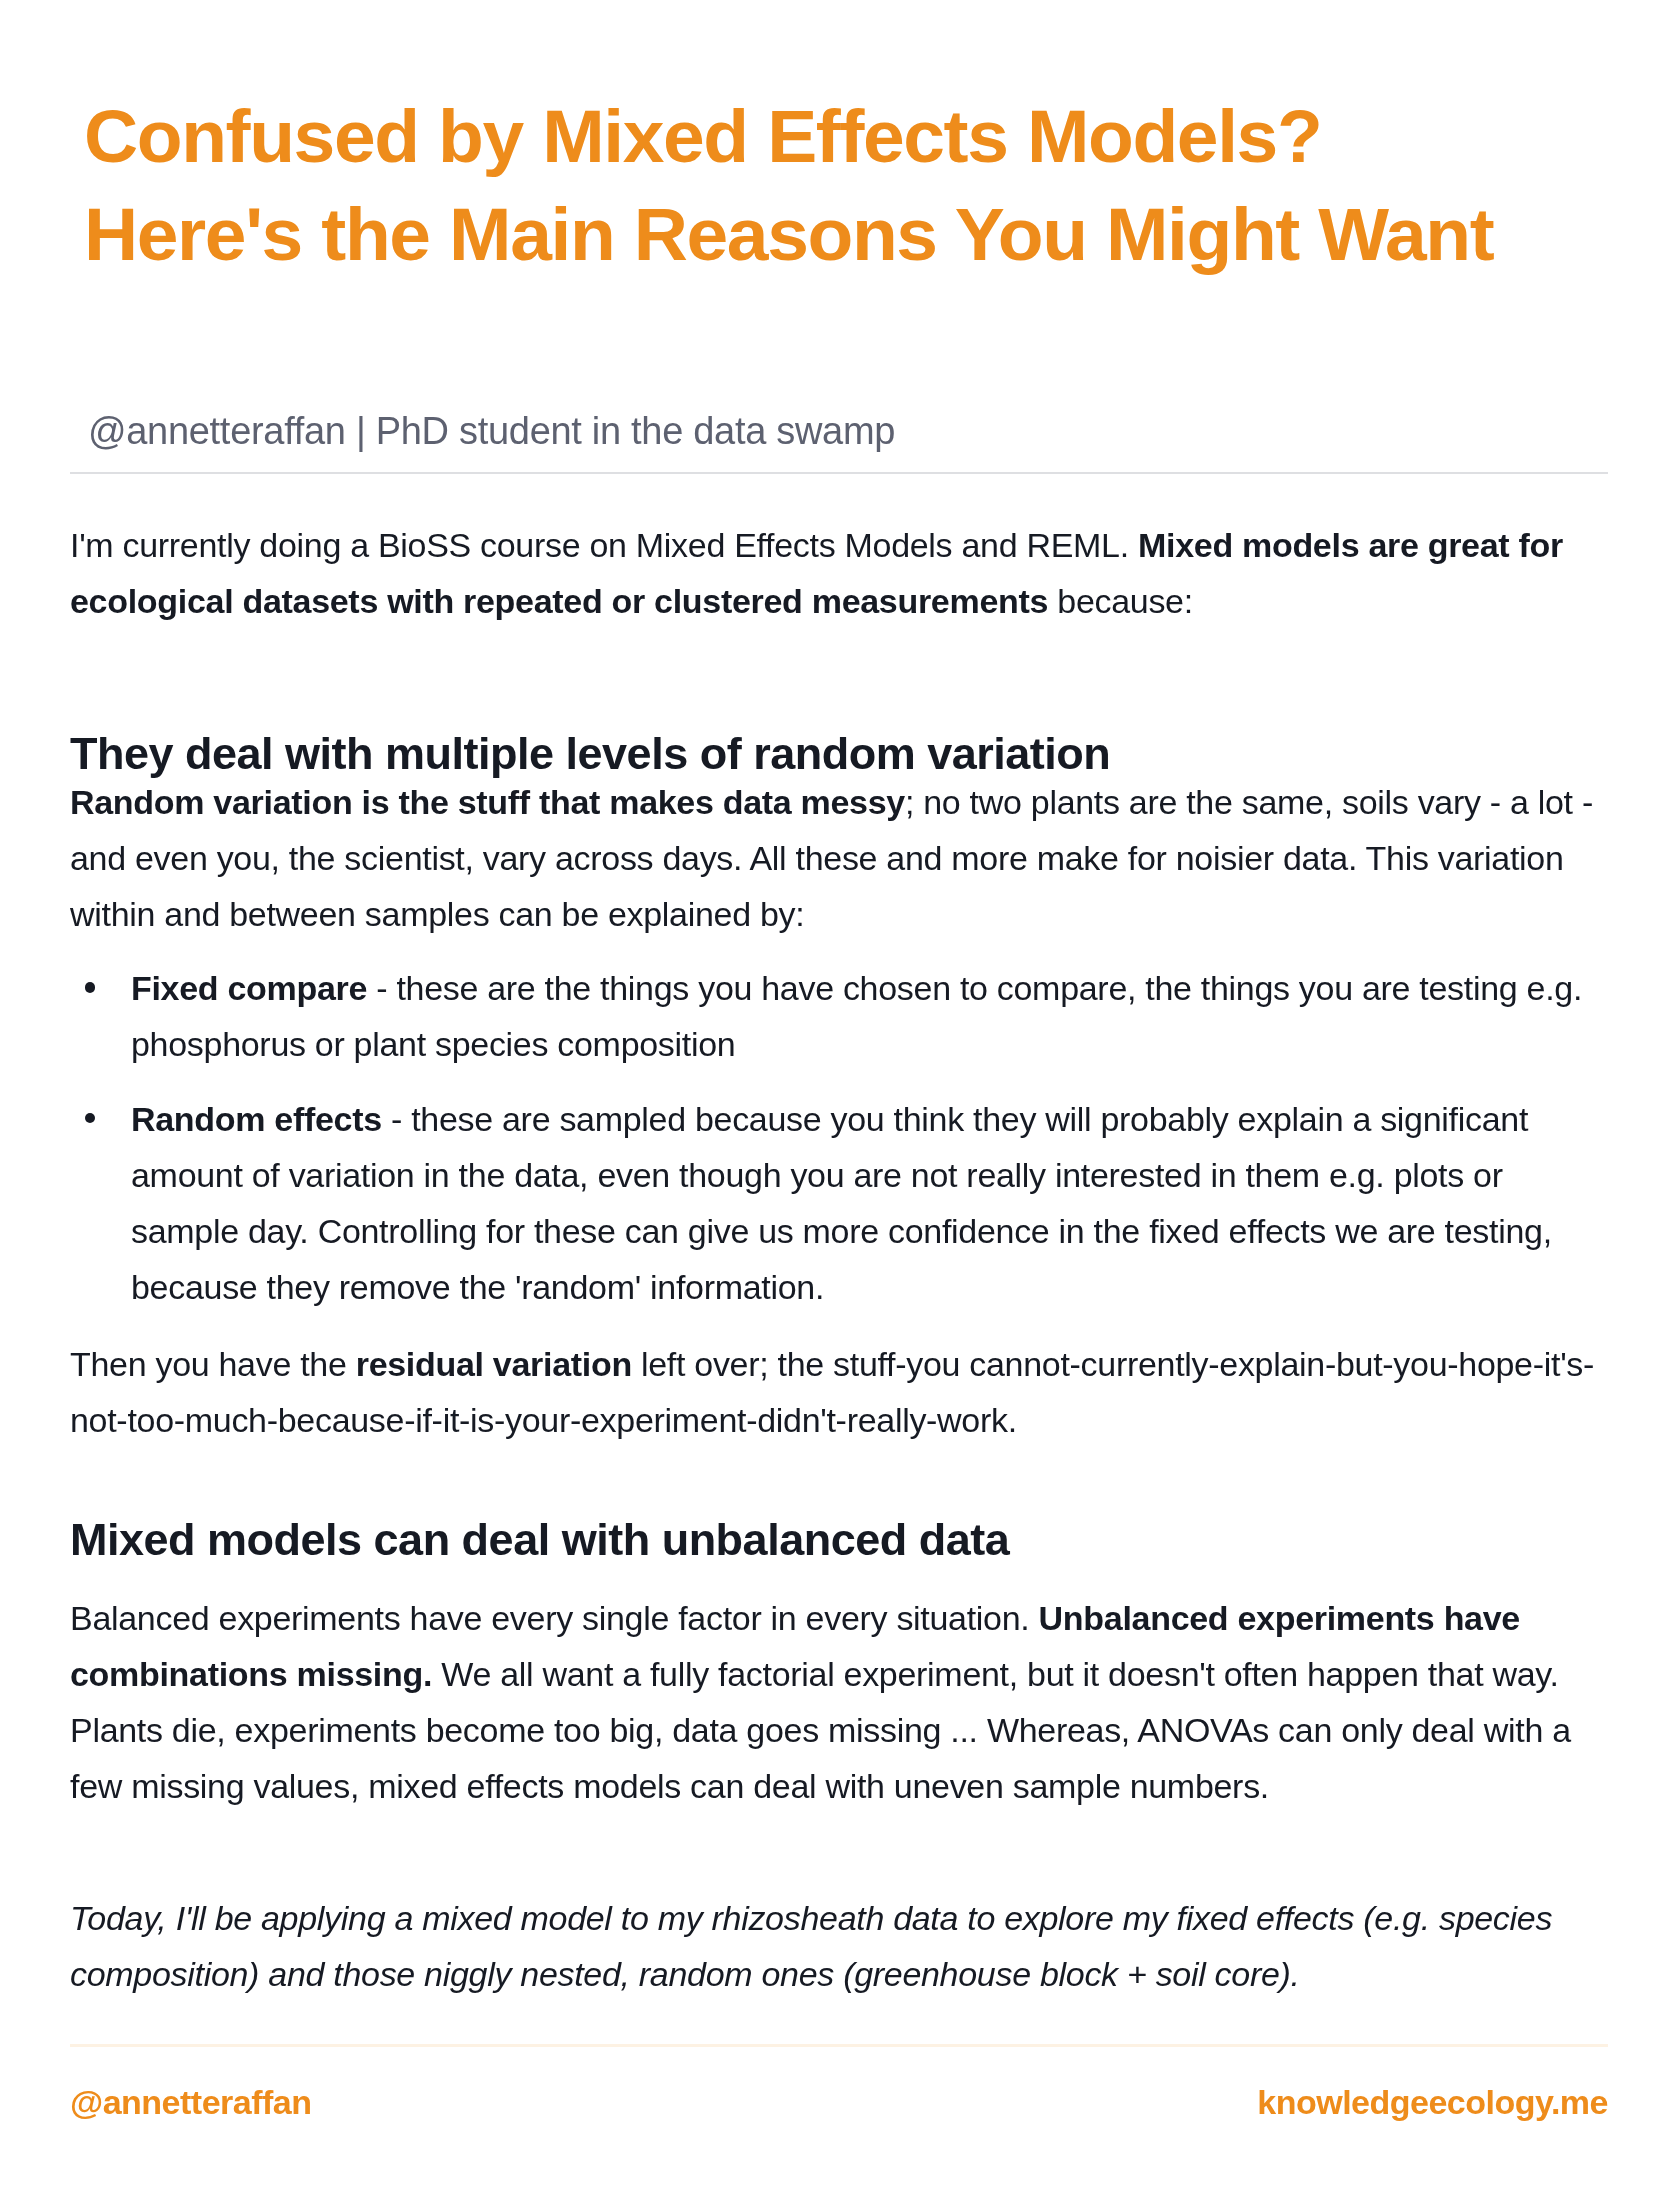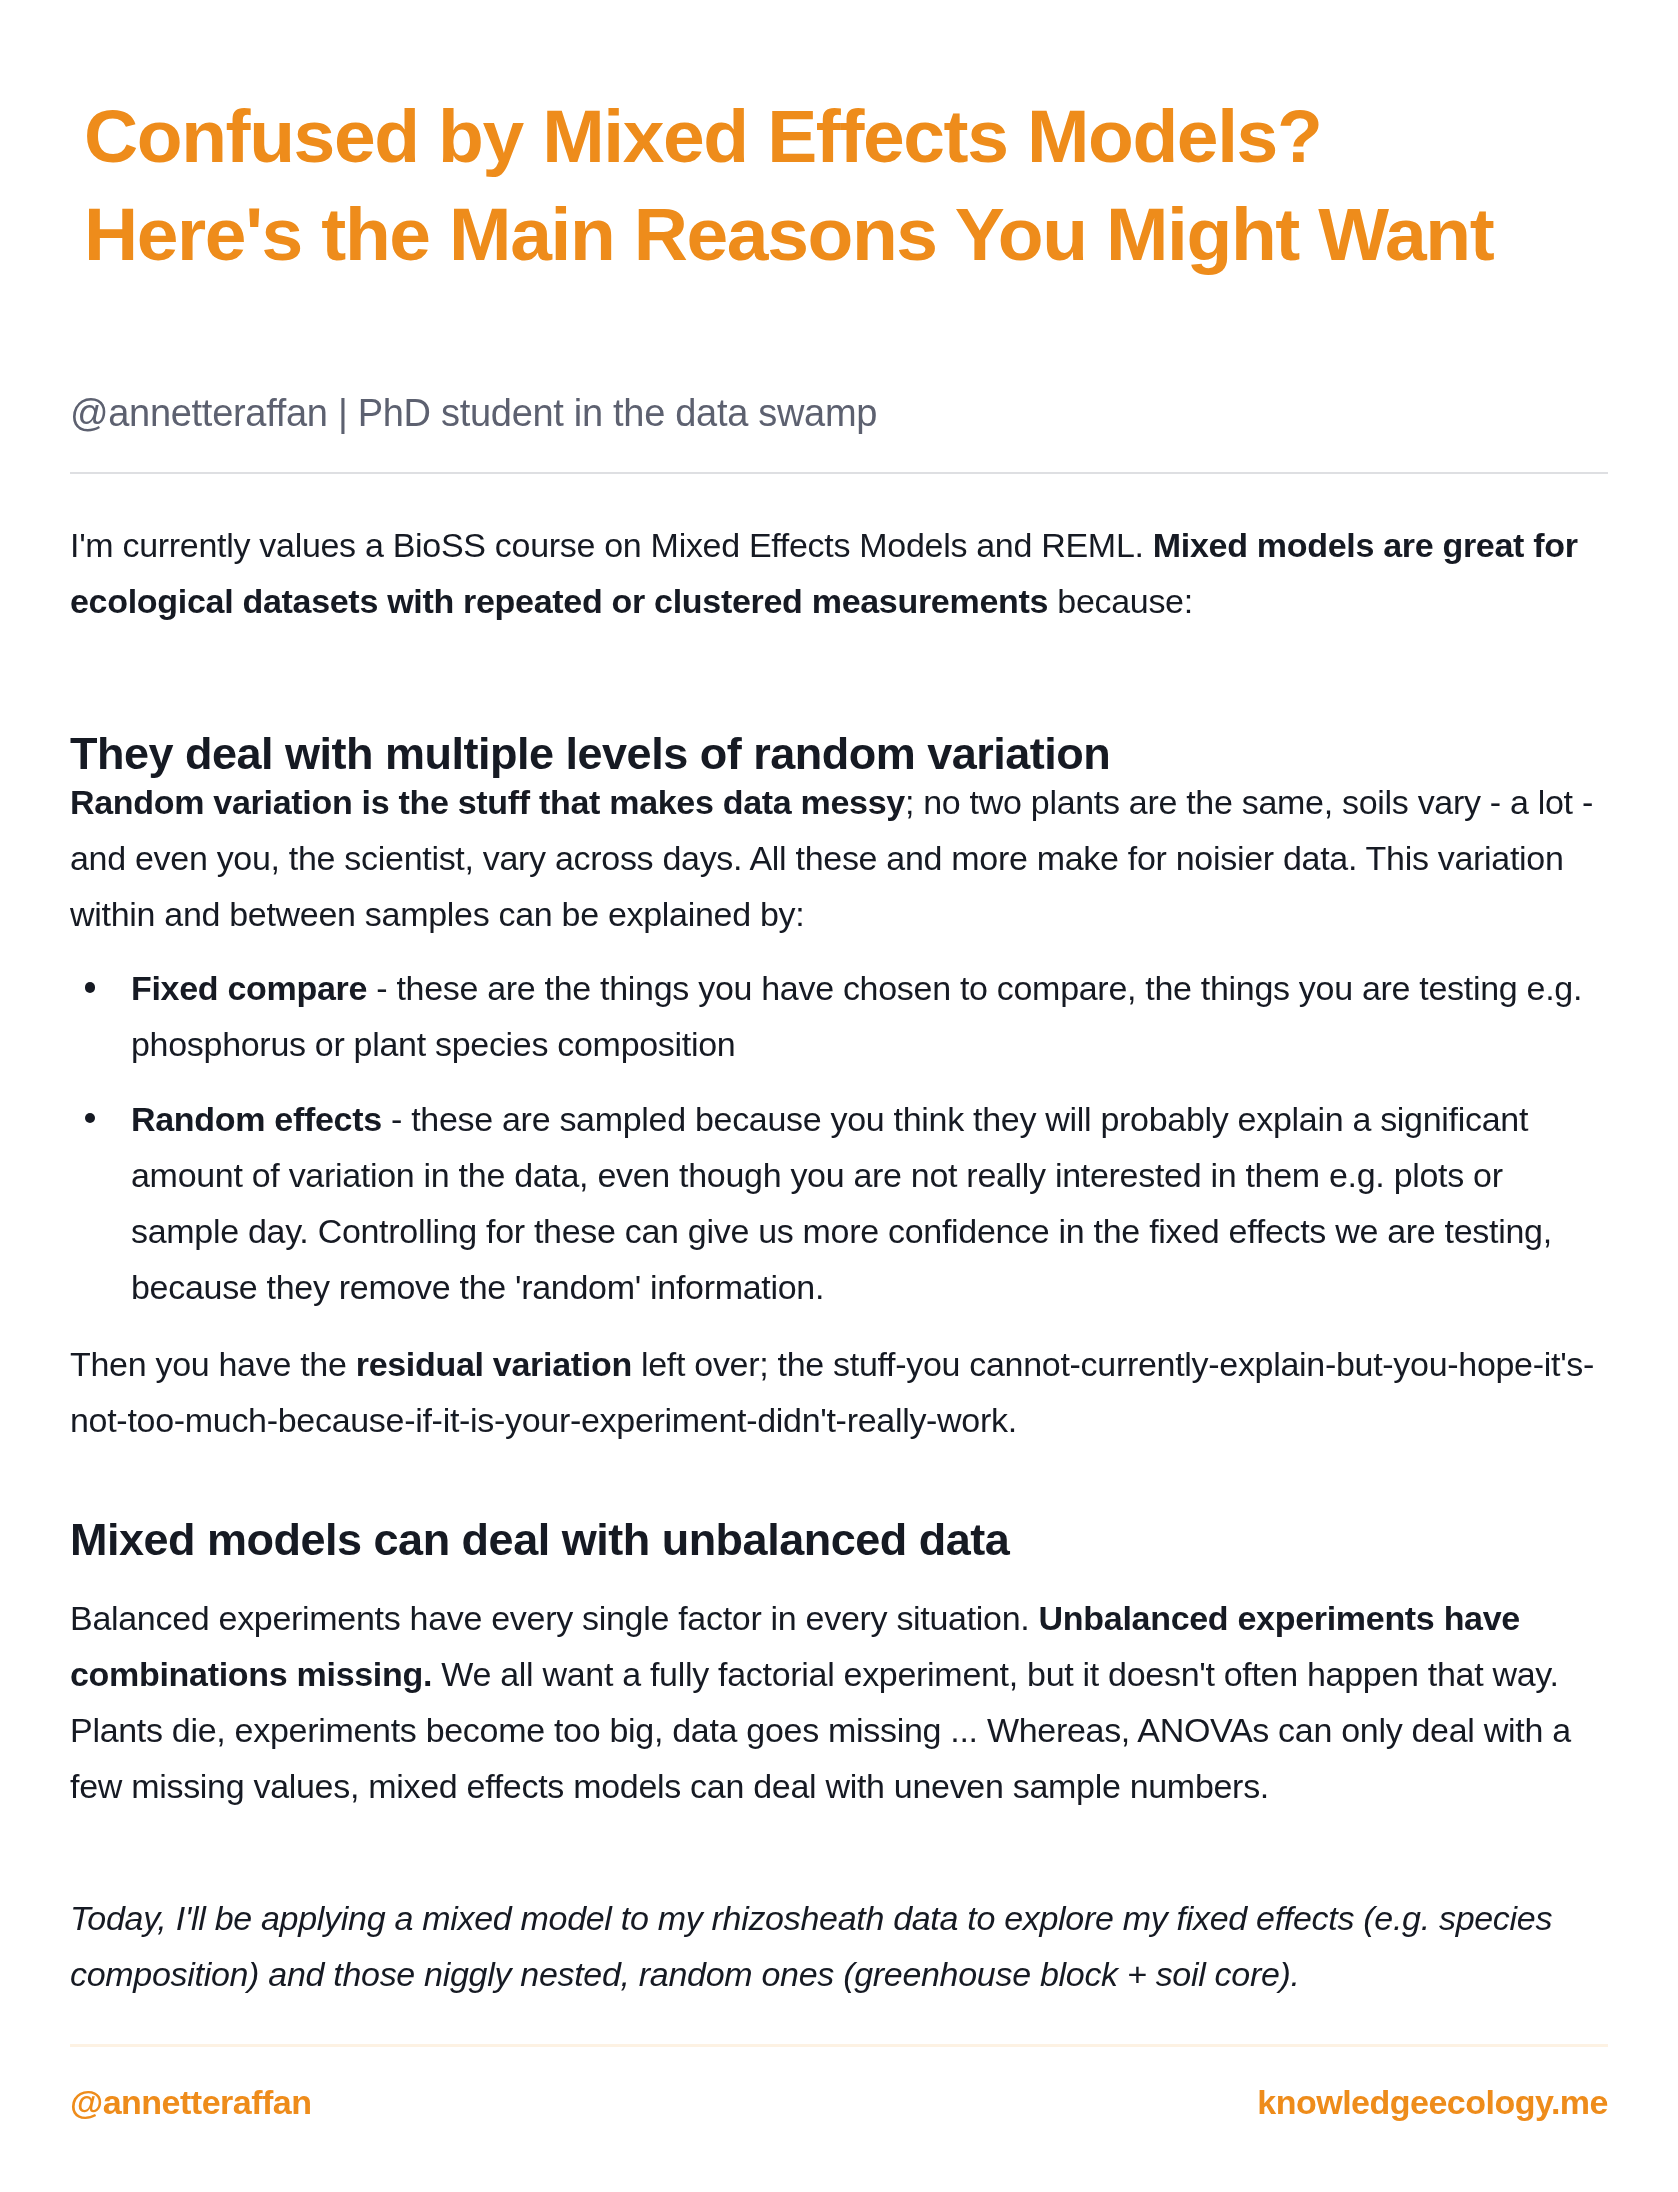--- a/index.html
+++ b/index.html
@@ -3,21 +3,21 @@
 <meta charset="utf-8">
 <style>
   html, body { margin: 0; padding: 0; background: #ffffff; }
   body { width: 1678px; height: 2193px; position: relative; overflow: hidden;
          font-family: "Liberation Sans", "DejaVu Sans", sans-serif; color: #161a23; }
   .page { position: absolute; left: 70px; top: 0; width: 1538px; }
   .title { position: absolute; top: 73px; left: 0; width: 1538px; margin: 14px;
            color: #ee8c1b; font-weight: 700; font-size: 75px; line-height: 98px;
            letter-spacing: -1.4px; }
   .title span { display: block; }
-  .subtitle { position: absolute; top: 387px; left: 0; margin: 0; color: #5d6170;
+  .subtitle { position: absolute; top: 387px; left: 0; margin: 18px; color: #5d6170;
               font-size: 38px; line-height: 52px; letter-spacing: -0.3px; }
   .rule-top { position: absolute; top: 472px; left: 0; width: 1538px; height: 1.9px; background: #dedfe2; }
   .para { position: absolute; left: 0; width: 1548px; margin: 0; font-size: 34px;
           line-height: 56px; color: #161a23; letter-spacing: -0.3px; }
   .para b { font-weight: 700; }
   .h2 { position: absolute; left: 0; margin: 0; font-size: 45px; font-weight: 700;
         line-height: 60px; color: #161a23; letter-spacing: -0.5px; }
   .bullets { position: absolute; left: 0; width: 1548px; margin: 0; padding: 0; list-style: none; }
   .bullets li { position: relative; padding-left: 61px; font-size: 34px; line-height: 56px;
                 letter-spacing: -0.3px; margin-bottom: 18.6px; }
@@ -37,21 +37,21 @@
 
   <h1 class="title">
     <span>Confused by Mixed Effects Models?</span>
     <span>Here's the Main Reasons You Might Want</span>
   </h1>
 
   <p class="subtitle">@annetteraffan | PhD student in the data swamp</p>
 
   <div class="rule-top"></div>
 
-  <p class="para" style="top:517px;"><span>I'm currently values a BioSS course on Mixed Effects Models and REML. </span><b>Mixed models are great for ecological datasets with repeated or clustered measurements</b><span> because:</span></p>
+  <p class="para" style="top:517px;"><span>I'm currently doing a BioSS course on Mixed Effects Models and REML. </span><b>Mixed models are great for ecological datasets with repeated or clustered measurements</b><span> because:</span></p>
 
   <h2 class="h2" style="top:694px;margin-top:30px;">They deal with multiple levels of random variation</h2>
 
   <p class="para" style="top:774px;"><b>Random variation is the stuff that makes data messy</b><span>; no two plants are the same, soils vary - a lot - and even you, the scientist, vary across days. All these and more make for noisier data. This variation within and between samples can be explained by:</span></p>
 
   <ul class="bullets" style="top:960px;">
     <li>
       <span class="dot"></span>
       <b>Fixed compare</b><span> - these are the things you have chosen to compare, the things you are testing e.g. phosphorus or plant species composition</span>
     </li>

